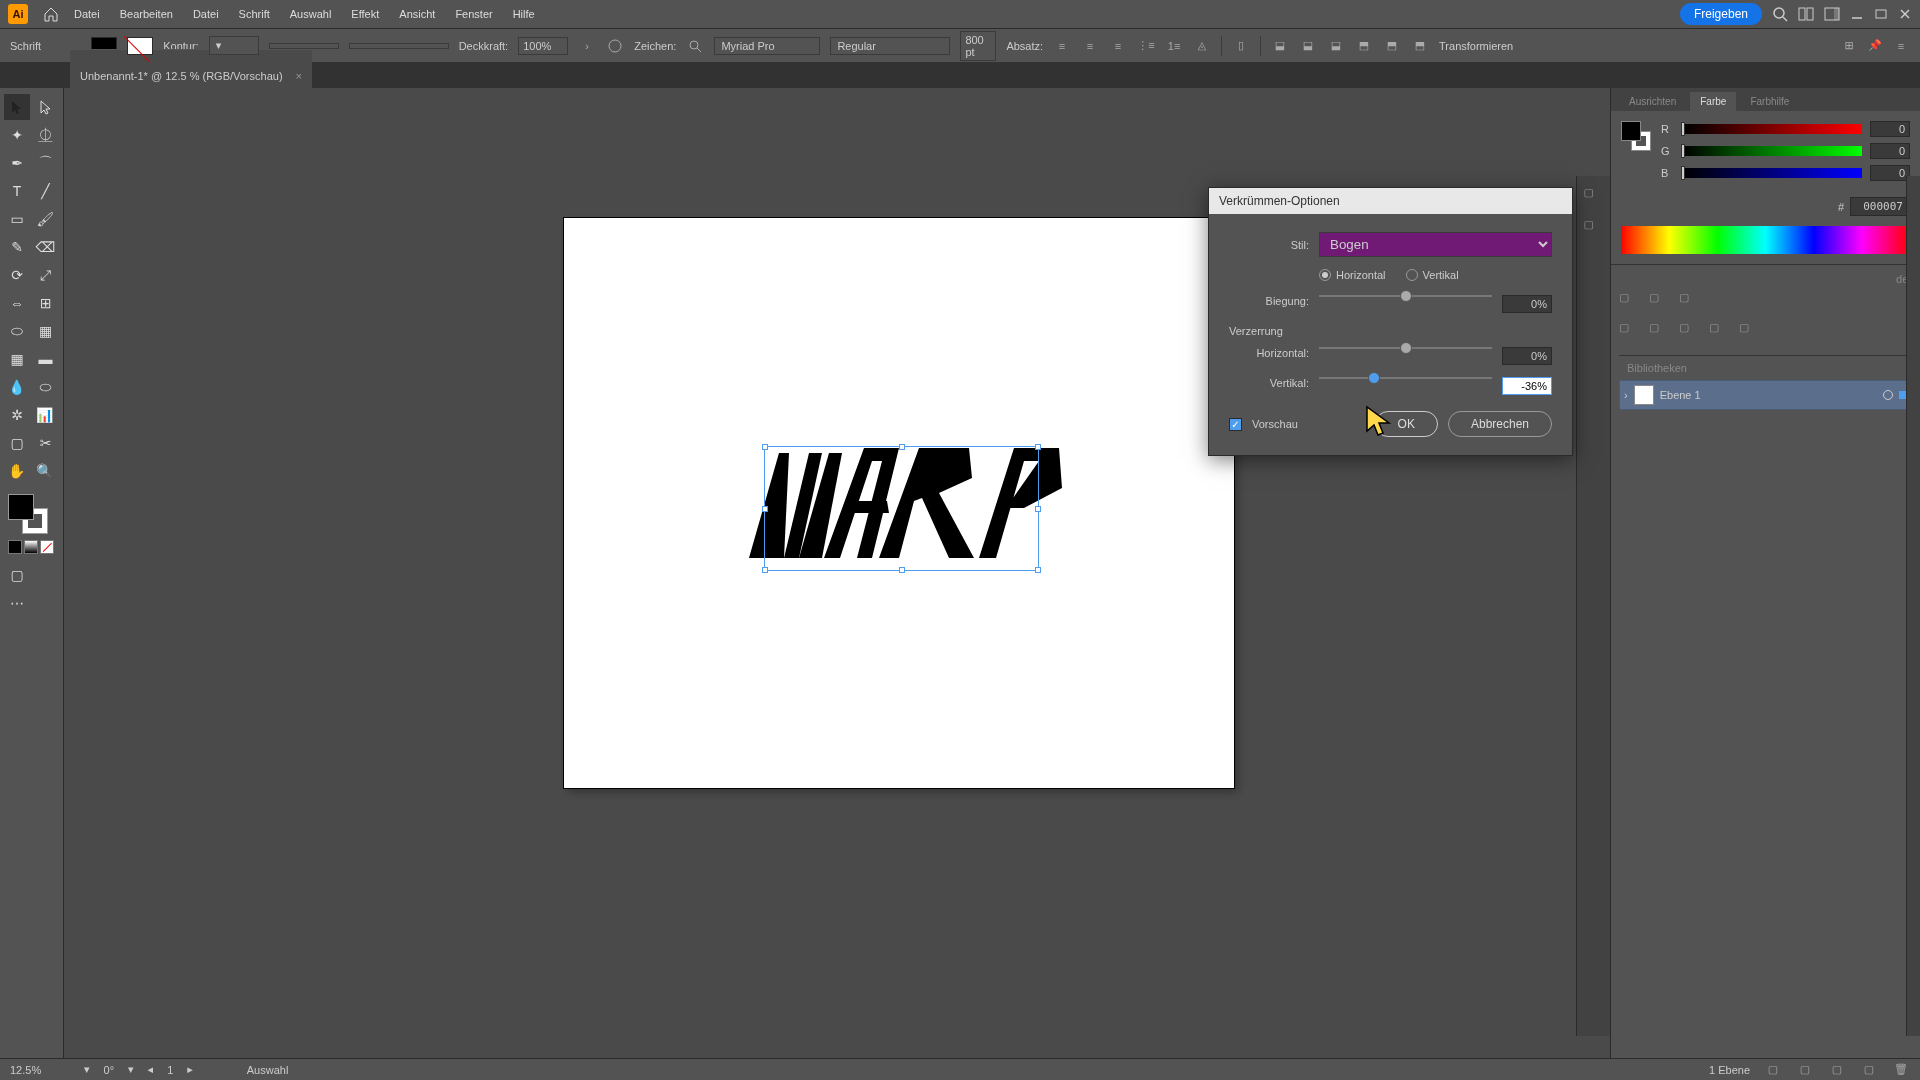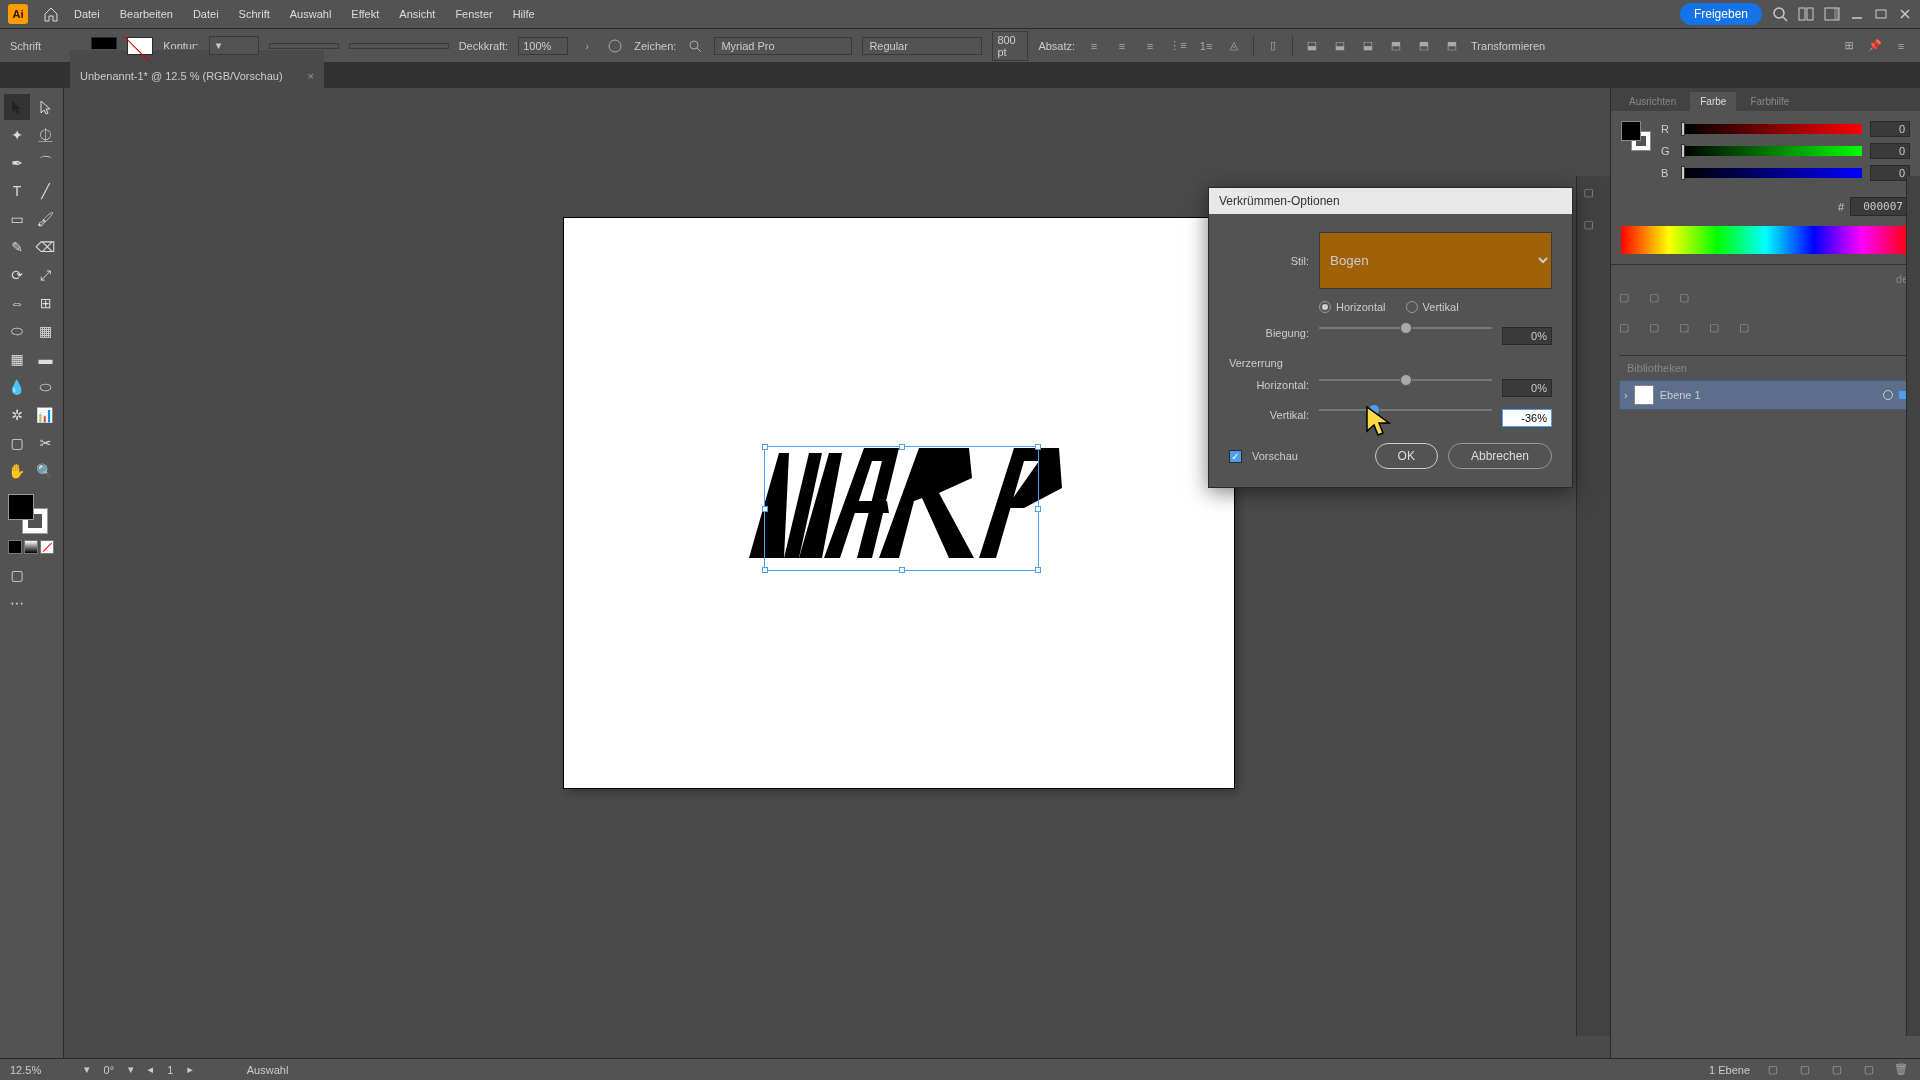--- a/index.html
+++ b/index.html
@@ -17,21 +17,21 @@
 .controlbar { height: 34px; background: #535353; border-top: 1px solid #2a2a2a; display: flex; align-items: center; padding: 0 10px; gap: 10px; }
 .ctrl-label { color: #ccc; font-size: 11px; }
 .swatch { width: 26px; height: 18px; border: 1px solid #2a2a2a; }
 .dropdown { background: #535353; border: 1px solid #3a3a3a; color: #ccc; padding: 2px 18px 2px 6px; font-size: 11px; position:relative; }
 .num-input { background: #535353; border: 1px solid #3a3a3a; color: #ccc; padding: 2px 4px; width: 50px; font-size: 11px; }
 .ctrl-icon { width:18px; height:18px; color:#aaa; display:flex; align-items:center; justify-content:center; }
 .controlbar .divider { width:1px; height:20px; background:#3a3a3a; }
 
 
 .tabbar { height: 26px; background: #323232; display: flex; align-items: center; padding-left: 70px; }
-.doctab { background: #4a4a4a; padding: 20px 10px; color: #ccc; font-size: 11px; display:flex; align-items:center; gap:25px; border-top:1px solid #555;}
+.doctab { background: #4a4a4a; padding: 20px 10px; color: #ccc; font-size: 11px; display:flex; align-items:center; gap:13px; border-top:1px solid #555;}
 .doctab .close { color:#999; }
 
 
 .main { position: absolute; top: 88px; bottom: 22px; left: 0; right: 0; display:flex; }
 
 
 .toolbox { width: 64px; background: #535353; border-right: 1px solid #2a2a2a; padding: 6px 4px; display:grid; grid-template-columns: 1fr 1fr; gap:2px; align-content:start;}
 .tool { width: 26px; height: 26px; display:flex; align-items:center; justify-content:center; color:#ddd; font-size:14px;}
 .tool.sel { background:#333; }
 .color-stack { grid-column: 1 / -1; margin-top:8px; position:relative; height:40px; width:40px; margin-left:4px;}
@@ -73,21 +73,21 @@
 .layer-row { display:flex; align-items:center; gap:6px; background:#5b6e8c; padding:4px; border:1px solid #4a5a75;}
 .layer-thumb { width:20px; height:20px; background:#fff; border:1px solid #888;}
 .lib-hdr { padding:6px 8px; color:#888; border-top:1px solid #333; margin-top:8px;}
 
 
 .dialog { position:absolute; left:1208px; top:187px; width:365px; background:#535353; border:1px solid #2a2a2a; box-shadow:0 4px 20px rgba(0,0,0,0.5); }
 .dialog-title { background:#e8e8e8; color:#333; padding:6px 10px; font-size:12px; }
 .dialog-body { padding:18px 20px; }
 .dlg-row { display:flex; align-items:center; margin-bottom:12px; gap:10px;}
 .dlg-label { width:80px; text-align:right; color:#ccc;}
-.dlg-select { flex:1; background:#a16207; border:1px solid #3a3a3a; color:#ccc; padding:19px 6px;}
+.dlg-select { flex:1; background:#701a75; border:1px solid #3a3a3a; color:#ccc; padding:3px 6px;}
 .radio-group { display:flex; gap:20px; margin-left:90px; margin-bottom:14px;}
 .radio-opt { display:flex; align-items:center; gap:5px; color:#ccc;}
 .radio-dot { width:12px; height:12px; border-radius:50%; border:1px solid #999; display:flex; align-items:center; justify-content:center;}
 .radio-dot.on::after { content:''; width:6px; height:6px; background:#ccc; border-radius:50%;}
 .slider-row { display:flex; gap:10px; margin-bottom:12px;}
 .slider-track { flex:1; height:2px; background:#777; position:relative;}
 .slider-thumb { position:absolute; top:-5px; width:12px; height:12px; border-radius:50%; background:#aaa; border:1px solid #555;}
 .slider-thumb.active { background:#4f9eed; }
 .slider-val { width:50px; background:#3a3a3a; border:1px solid #2a2a2a; color:#ccc; padding:2px 4px; text-align:right;}
 .slider-val.focus { background:#fff; color:#000; border:1px solid #4f9eed;}
@@ -190,21 +190,21 @@
         <circle cx="8" cy="8" r="6" fill="none" stroke="#aaa"></circle>
       </svg>
     </div>
   <span class="ctrl-label">Zeichen:</span>
   <div class="ctrl-icon">
       <svg width="14" height="14">
         <circle cx="6" cy="6" r="4" fill="none" stroke="#aaa"></circle>
         <line x1="9" y1="9" x2="13" y2="13" stroke="#aaa"></line>
       </svg>
     </div>
-  <div class="dropdown" style="width:138px">Myriad Pro</div>
+  <div class="dropdown" style="width:106px">Myriad Pro</div>
   <div class="dropdown" style="width:120px">Regular</div>
   <span class="num-input" style="width:36px">800 pt</span>
   <span class="ctrl-label">Absatz:</span>
   <div class="ctrl-icon">≡</div>
   <div class="ctrl-icon">≡</div>
   <div class="ctrl-icon">≡</div>
   <div class="ctrl-icon">⋮≡</div>
   <div class="ctrl-icon">1≡</div>
   <div class="ctrl-icon">◬</div>
   <div class="divider"></div>

